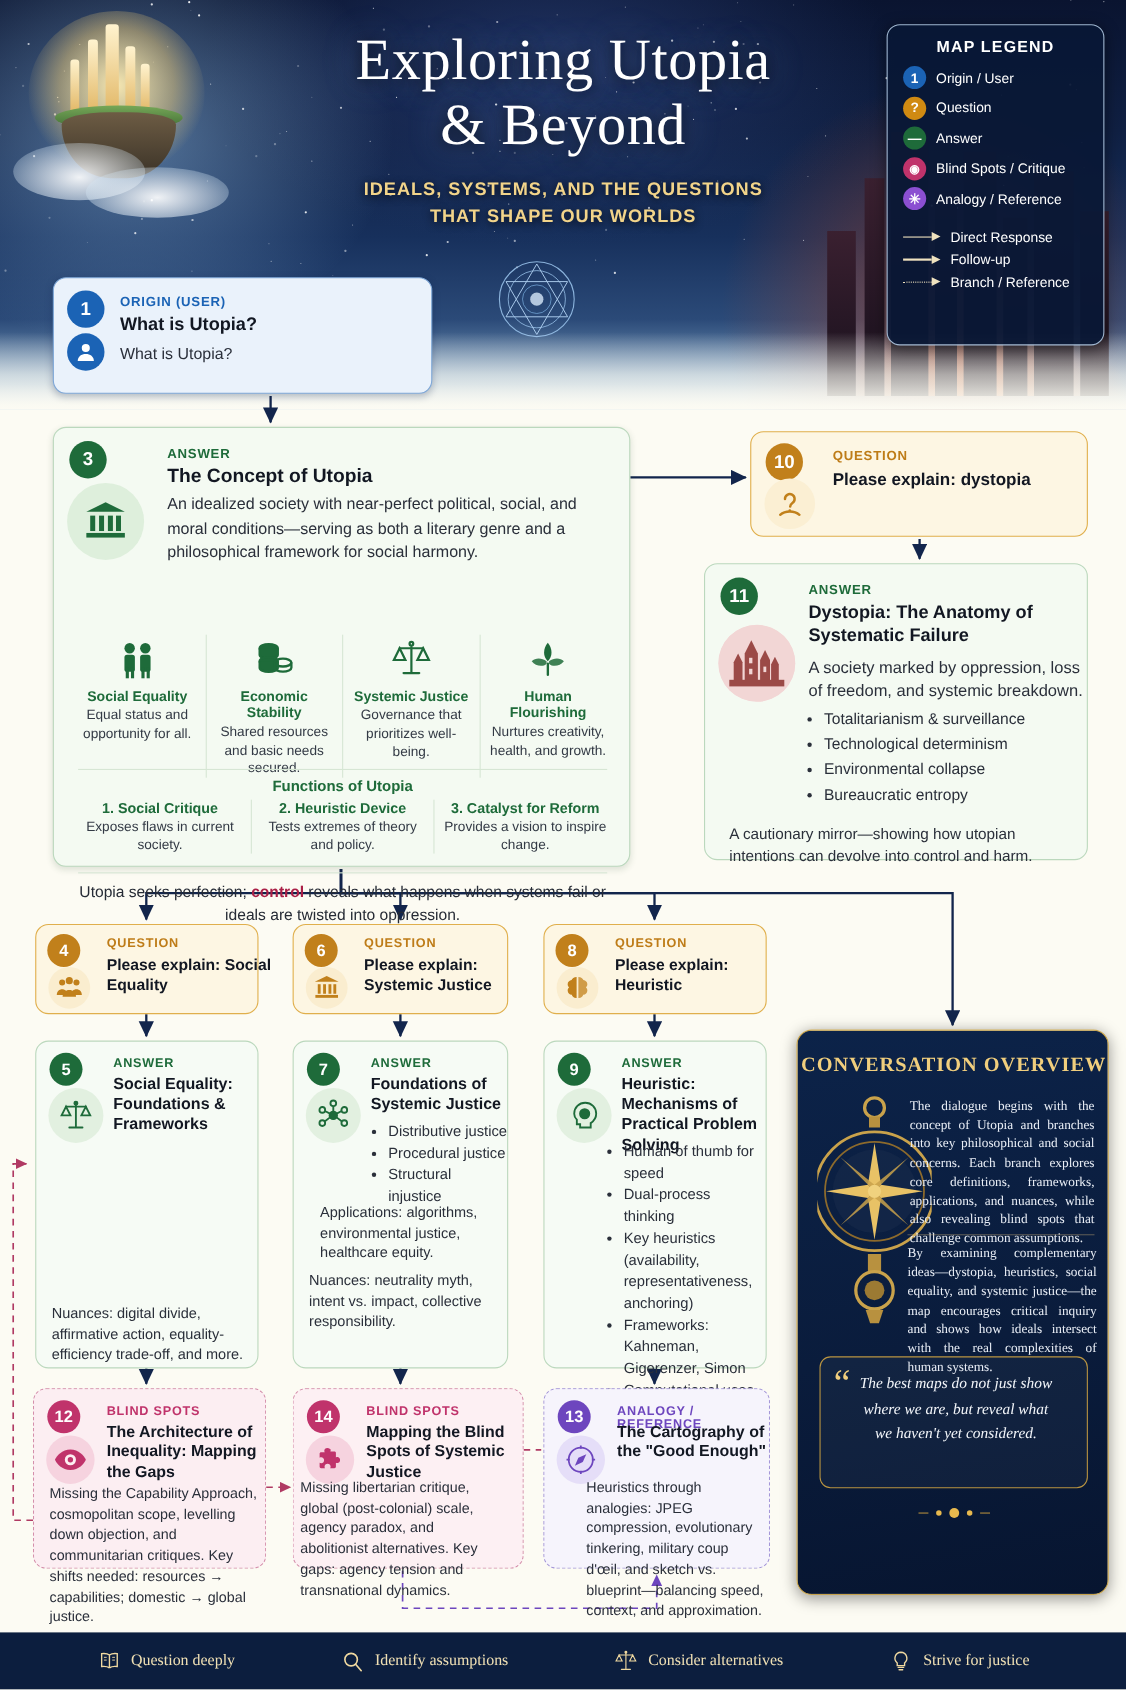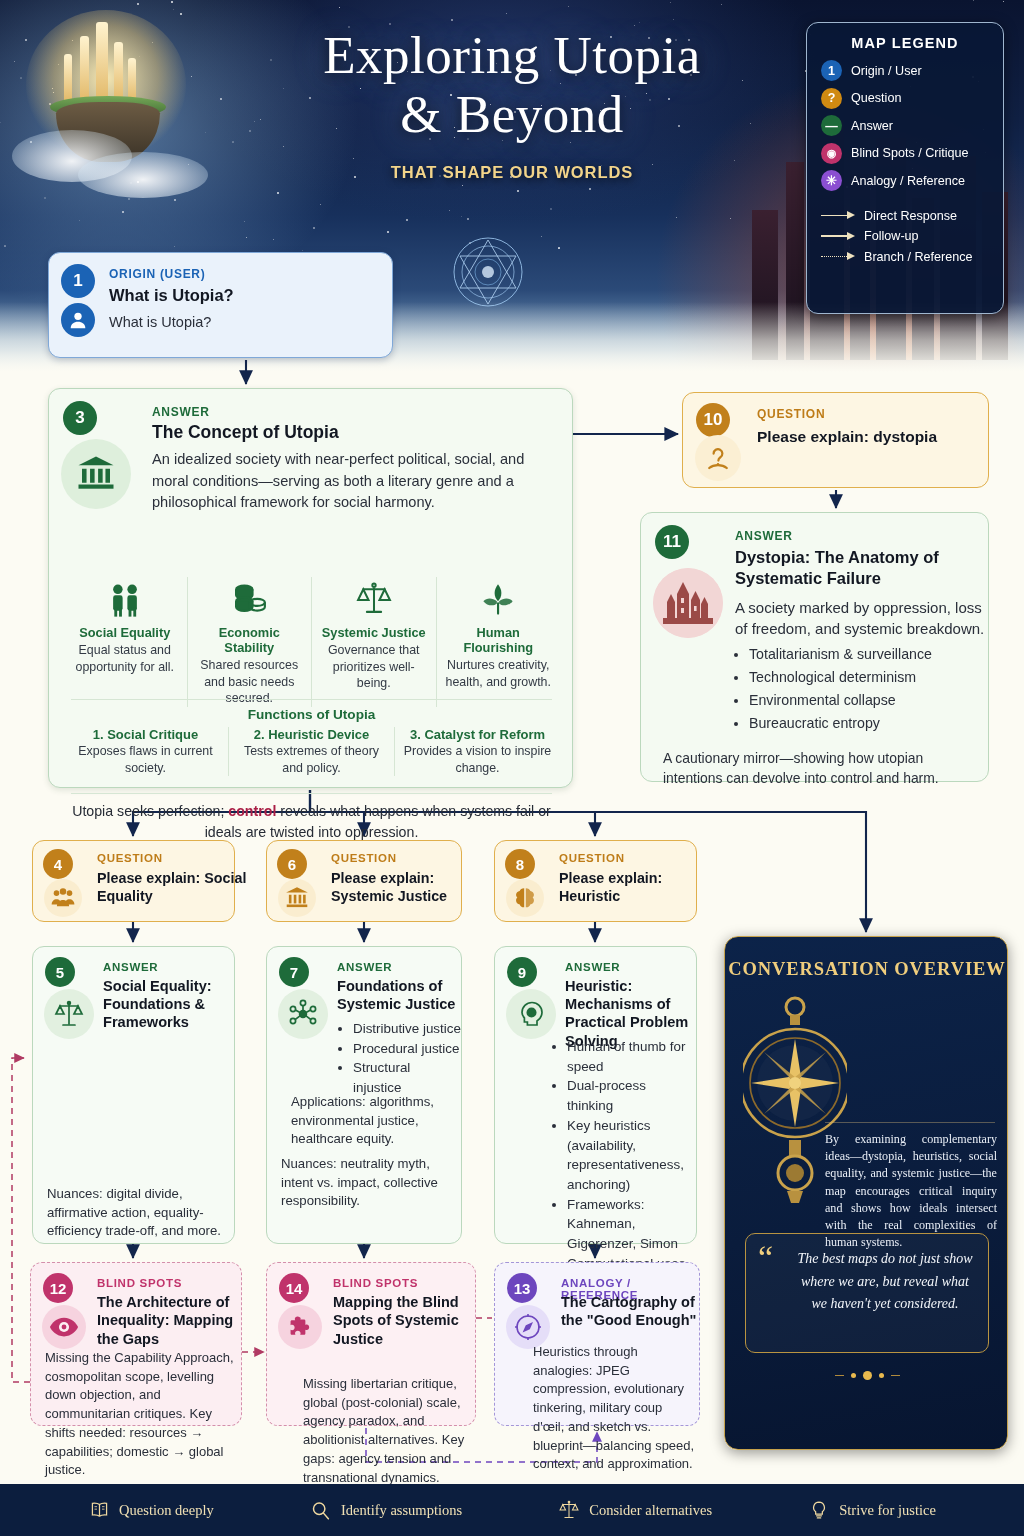--- a/index.html
+++ b/index.html
@@ -178,21 +178,21 @@
   .bcard p{position:absolute;font-size:13px;line-height:1.44;color:#2a2f3a;}
   #b12{left:30px;top:1262px;width:212px;height:164px;background:#FCEEF2;border:1.3px dashed #D48FAB;}
   #b12 .badge{background:#C0336B;}
   #b12 .ic{background:#F6D3DF;}
   #b12 .kicker{color:#C0336B;}
   #b12 p{left:14px;top:86px;width:192px;}
   #b14{left:266px;top:1262px;width:210px;height:164px;background:#FDF0F3;border:1.3px dashed #D48FAB;}
   #b14 .badge{background:#C0336B;}
   #b14 .ic{background:#F6D3DF;}
   #b14 .kicker{color:#C0336B;}
-  #b14 p{left:36px;top:80px;width:180px;margin-top:32px;}
+  #b14 p{left:6px;top:80px;width:180px;}
   #b13{left:494px;top:1262px;width:206px;height:164px;background:#F6F4FC;border:1.3px dashed #A496D8;}
   #b13 .badge{background:#6D46BE;}
   #b13 .ic{background:#E5DEF8;}
   #b13 .kicker{color:#6D46BE;}
   #b13 p{left:38px;top:80px;width:162px;}
 
   
   #ov{left:724px;top:936px;width:284px;height:514px;
     background:linear-gradient(170deg,#0c2349,#0a1c3c 55%,#071530);
     border:1.6px solid #C6A24B;border-radius:14px;overflow:hidden;
@@ -201,21 +201,21 @@
     font-family:"Liberation Serif",serif;font-size:18.5px;letter-spacing:.9px;color:#F0CE7D;font-weight:700;}
   .compass{position:absolute;left:18px;top:58px;width:104px;height:215px;}
   #ov .ovp{position:absolute;font-family:"Liberation Serif",serif;color:#E9EEF6;font-size:12.1px;line-height:1.42;text-align:justify;}
   #ov .ovp1{left:102px;top:60px;width:168px;}
   #ov .ovhr{position:absolute;left:100px;top:185px;width:170px;height:1px;background:rgba(210,180,120,.4);}
   #ov .ovp2{left:100px;top:194px;width:172px;}
   .quote{position:absolute;left:20px;top:296px;width:244px;height:120px;
     border:1.3px solid #B99441;border-radius:10px;background:rgba(255,255,255,.035);}
   .quote .qm{position:absolute;left:12px;top:10px;font-family:"Liberation Serif",serif;
     font-size:34px;color:#F0CE7D;line-height:.8;}
-  .quote .qt{position:absolute;left:48px;top:14px;width:182px;
+  .quote .qt{position:absolute;left:32px;top:14px;width:182px;
     font-family:"Liberation Serif",serif;font-style:italic;font-size:14px;line-height:1.62;
     color:#F3F6FA;text-align:center;}
   .dots{position:absolute;left:0;top:434px;width:284px;display:flex;align-items:center;justify-content:center;gap:7px;}
   .dots span{width:5px;height:5px;border-radius:50%;background:#E8B94E;}
   .dots span.big{width:9px;height:9px;}
   .dots i{width:9px;height:1.4px;background:#B08A3C;}
 
   
   .footer{position:absolute;left:0;top:1484px;width:1024px;height:52px;background:#0C1E3E;
     display:flex;align-items:center;justify-content:space-around;padding:0 40px;}
@@ -417,20 +417,21 @@
         <circle cx="50" cy="50" r="6" fill="#dff0ff" opacity=".9"></circle>
         <circle cx="50" cy="50" r="13" fill="none" stroke="#7fb6e8" stroke-width=".7"></circle>
       </svg>
     </div>
 
     <div class="title">
       <span>Exploring Utopia</span>
       <span class="l2">&amp; Beyond</span>
     </div>
     <div class="subtitle">
+      <div>IDEALS, SYSTEMS, AND THE QUESTIONS</div>
       <div>THAT SHAPE OUR WORLDS</div>
     </div>
   </div>
 
   <div class="legend">
     <h3>MAP LEGEND</h3>
 
     <div class="lg-row">
       <span class="lg-dot" style="background:#1B63B5;">1</span>
       <span class="lg-txt">Origin / User</span>
@@ -830,20 +831,21 @@
           <path d="M83 57 L54 86 L51 83z"></path>
             <path d="M21 119 L50 90 L53 93z"></path>
         </g>
         <circle cx="52" cy="88" r="6" fill="#F0D27E"></circle>
         <rect x="46" y="145" width="12" height="16" fill="#B8913F"></rect>
         <circle cx="52" cy="178" r="17" fill="none" stroke="#C9A24B" stroke-width="3"></circle>
         <circle cx="52" cy="178" r="9" fill="#9C7A33"></circle>
         <path d="M44 196 L60 196 L56 208 L48 208z" fill="#B8913F"></path>
       </svg>
     </div>
+    <div class="ovp ovp1">The dialogue begins with the concept of Utopia and branches into key philosophical and social concerns. Each branch explores core definitions, frameworks, applications, and nuances, while also revealing blind spots that challenge common assumptions.</div>
     <div class="ovhr"></div>
     <div class="ovp ovp2">By examining complementary ideas—dystopia, heuristics, social equality, and systemic justice—the map encourages critical inquiry and shows how ideals intersect with the real complexities of human systems.</div>
 
     <div class="quote">
       <span class="qm">“</span>
       <div class="qt">The best maps do not just show where we are, but reveal what we haven't yet considered.</div>
     </div>
     <div class="dots">
       <i></i>
         <span></span>

